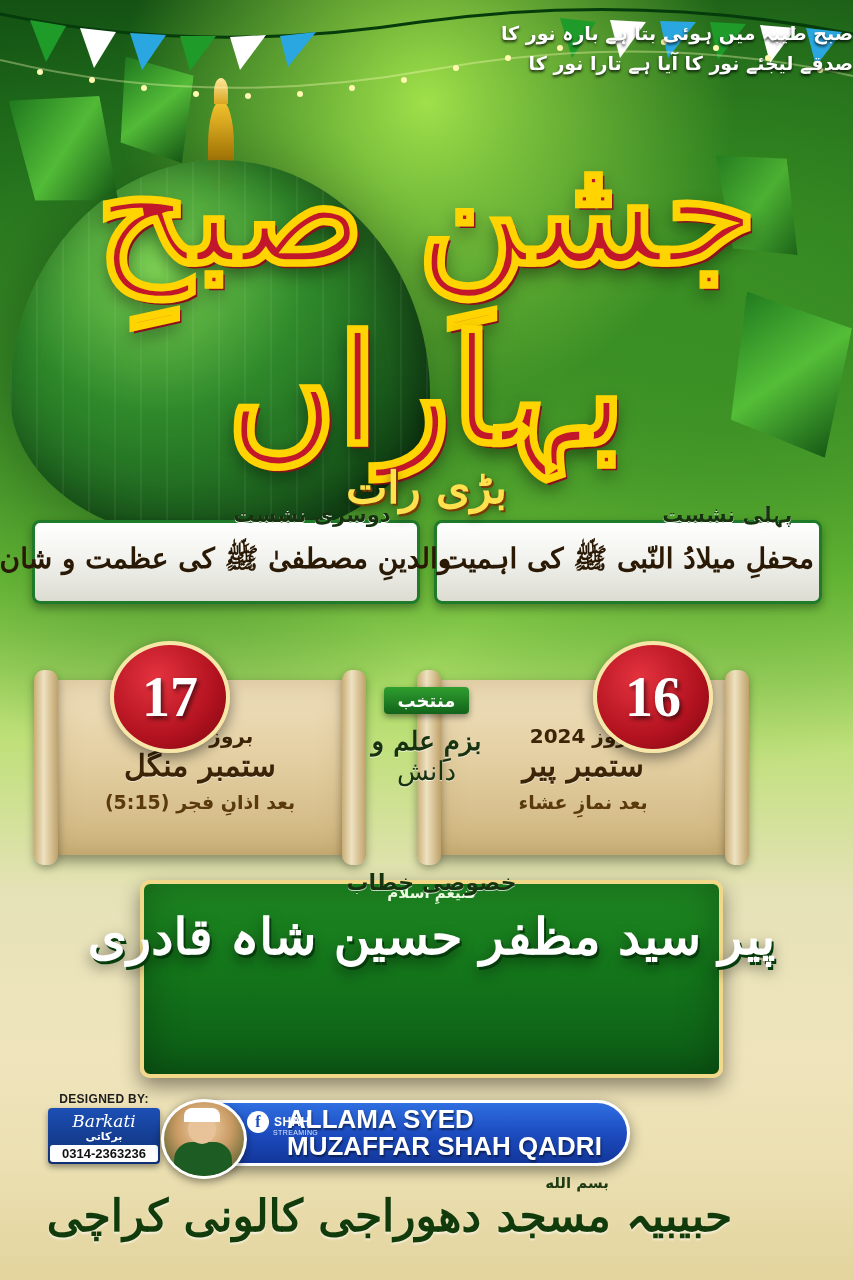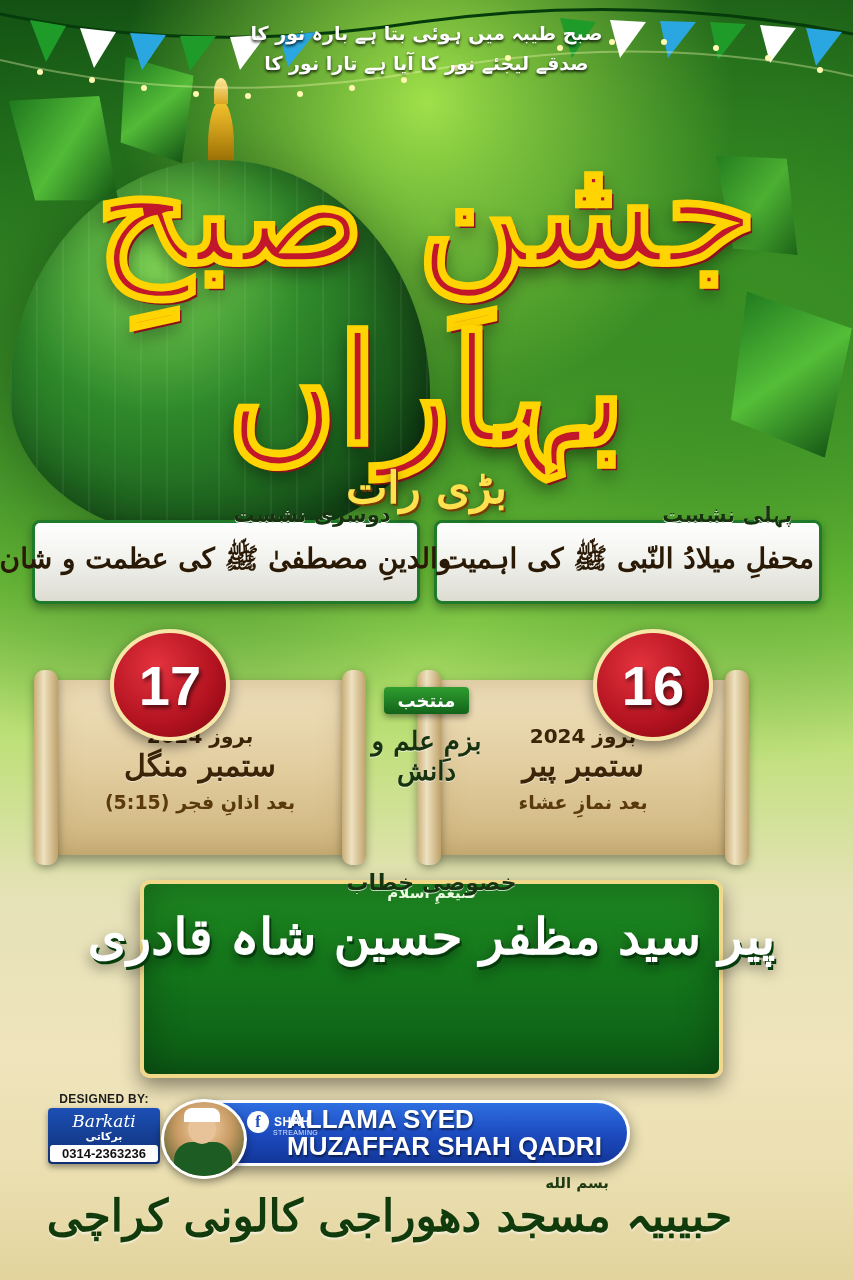--- a/index.html
+++ b/index.html
@@ -98,21 +98,20 @@
     font-weight: bold;
     white-space: nowrap;
   }
 
   
   .couplet {
     position: absolute;
     top: 18px;
     left: 0;
     width: 853px;
-    text-align: center;
     color: #ffffff;
     text-shadow: 0 2px 3px rgba(0,0,0,.8);
     z-index: 6;
   }
   .couplet div {
     font-size: 19px;
     line-height: 30px;
     direction: rtl;
     font-family: "DejaVu Sans", sans-serif;
   }
@@ -251,34 +250,34 @@
   .scroll .timeline-t {
     font-size: 19px;
     margin-top: 8px;
     font-family: "DejaVu Sans", sans-serif;
     font-weight: bold;
     color: #5a3a0c;
   }
 
   .daybadge {
     position: absolute;
-    top: 4px;
+    top: 16px;
     width: 112px;
     height: 104px;
     border-radius: 50%;
     background: radial-gradient(circle at 38% 32%, #e4333f 0%, #b2121f 60%, #78060f 100%);
     border: 4px solid #f6e6a8;
     box-shadow: 0 5px 14px rgba(0,0,0,.45);
     color: #ffffff;
     font-size: 56px;
     font-weight: bold;
     display: flex;
     align-items: center;
     justify-content: center;
-    font-family: Liberation Sans, sans-serif;
+    font-family: Liberation Serif, serif;
     text-shadow: 2px 3px 4px rgba(0,0,0,.6);
   }
   .daybadge.right { right: 140px; }
   .daybadge.left { left: 110px; }
 
   .middle-tag {
     position: absolute;
     left: 50%;
     transform: translateX(-50%);
     top: 62px;
@@ -302,21 +301,21 @@
     font-size: 26px;
     color: #17320f;
     font-family: "DejaVu Serif", serif;
     font-weight: bold;
     text-shadow: 0 1px 0 rgba(255,255,255,.6);
   }
   .middle-tag .mt-line2 {
     font-size: 26px;
     color: #17320f;
     font-family: "DejaVu Serif", serif;
-    font-weight: bold;
+    font-weight: normal;
     text-shadow: 0 1px 0 rgba(255,255,255,.6);
   }
 
   
   .speaker-panel {
     position: absolute;
     top: 880px;
     left: 140px;
     width: 575px;
     height: 190px;

